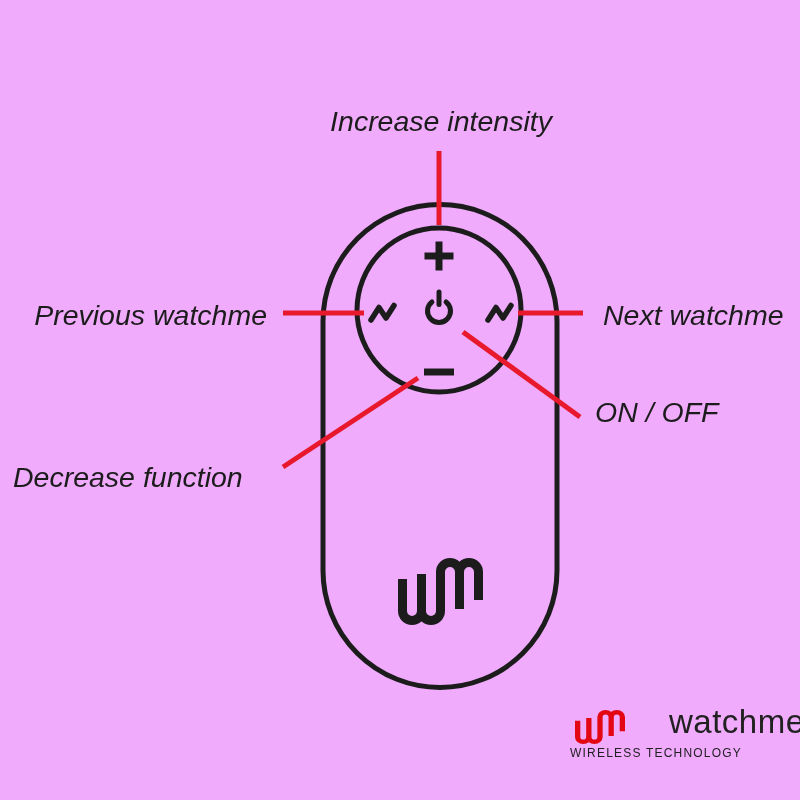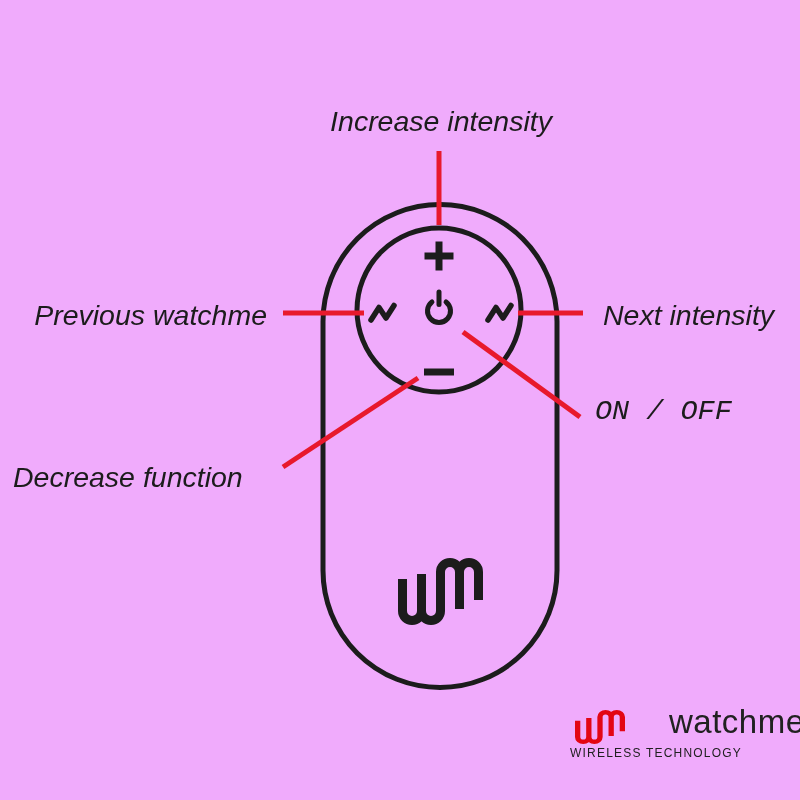--- a/index.html
+++ b/index.html
@@ -15,21 +15,21 @@
   .wave{fill:none;stroke:var(--ink);stroke-width:5.5px;stroke-linecap:round;stroke-linejoin:round;}
   .mono{fill:none;stroke:var(--ink);stroke-width:9px;}
   .callout-line{fill:none;stroke:var(--line_red);stroke-width:5px;stroke-linecap:butt;}
   .label{
     position:absolute;font-style:italic;font-size:28.5px;line-height:1.15;
     color:var(--ink);white-space:nowrap;
   }
   #label-increase{left:441px;top:105px;transform:translateX(-50%);}
   #label-previous{right:533px;top:299px;}
   #label-next{left:603px;top:299px;}
-  #label-onoff{left:595px;top:396px;font-family:Liberation Mono, monospace;}
+  #label-onoff{left:595px;top:396px;}
   #label-decrease{left:13px;top:461px;}
   #brand-logo{position:absolute;left:575px;top:710px;}
   #brand-logo path{fill:none;stroke:var(--logo_red);stroke-width:9px;}
   #brand-name{
     position:absolute;left:629px;top:703px;font-size:33px;letter-spacing:0.5px;
     color:#212121;white-space:nowrap;margin-left:40px;
   }
   #brand-tagline{
     position:absolute;left:570px;top:746px;font-size:12px;letter-spacing:1.2px;
     color:#212121;white-space:nowrap;font-weight:500;
@@ -66,21 +66,21 @@
       <path d="M 439 151 V 225" class="callout-line"></path>
       <path d="M 283 313 H 364" class="callout-line"></path>
       <path d="M 518 313 H 583" class="callout-line"></path>
       <path d="M 463 332 L 580 417" class="callout-line"></path>
       <path d="M 283 467 L 418 378" class="callout-line"></path>
     </g>
   </svg>
 
   <div class="label" id="label-increase">Increase intensity</div>
   <div class="label" id="label-previous">Previous watchme</div>
-  <div class="label" id="label-next">Next intensity</div>
+  <div class="label" id="label-next">Next watchme</div>
   <div class="label" id="label-onoff">ON / OFF</div>
   <div class="label" id="label-decrease">Decrease function</div>
 
   <svg id="brand-logo" width="50" height="34" viewBox="0 0 85 67" preserveAspectRatio="none">
     <path d="M 4.5 21 V 53 A 9.5 9.5 0 0 0 23.5 53 V 16
              M 23.5 53 A 9.5 9.5 0 0 0 42.5 53 V 14 A 9.5 9.5 0 0 1 61.5 14 V 51
              M 61.5 14 A 9.5 9.5 0 0 1 80.5 14 V 42"></path>
   </svg>
   <div id="brand-name">watchme</div>
   <div id="brand-tagline">WIRELESS TECHNOLOGY</div>

